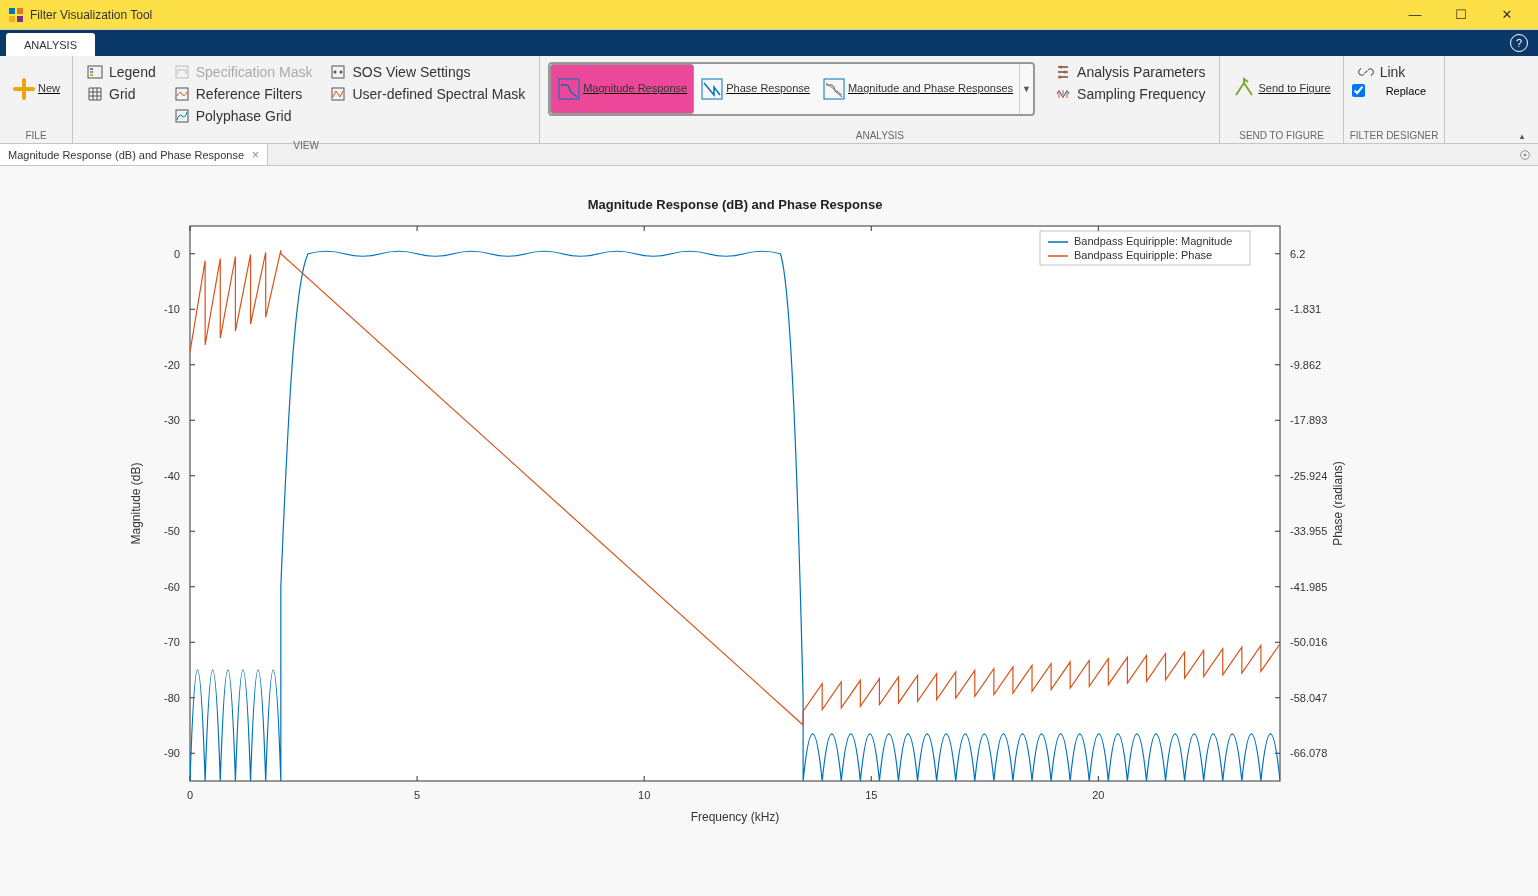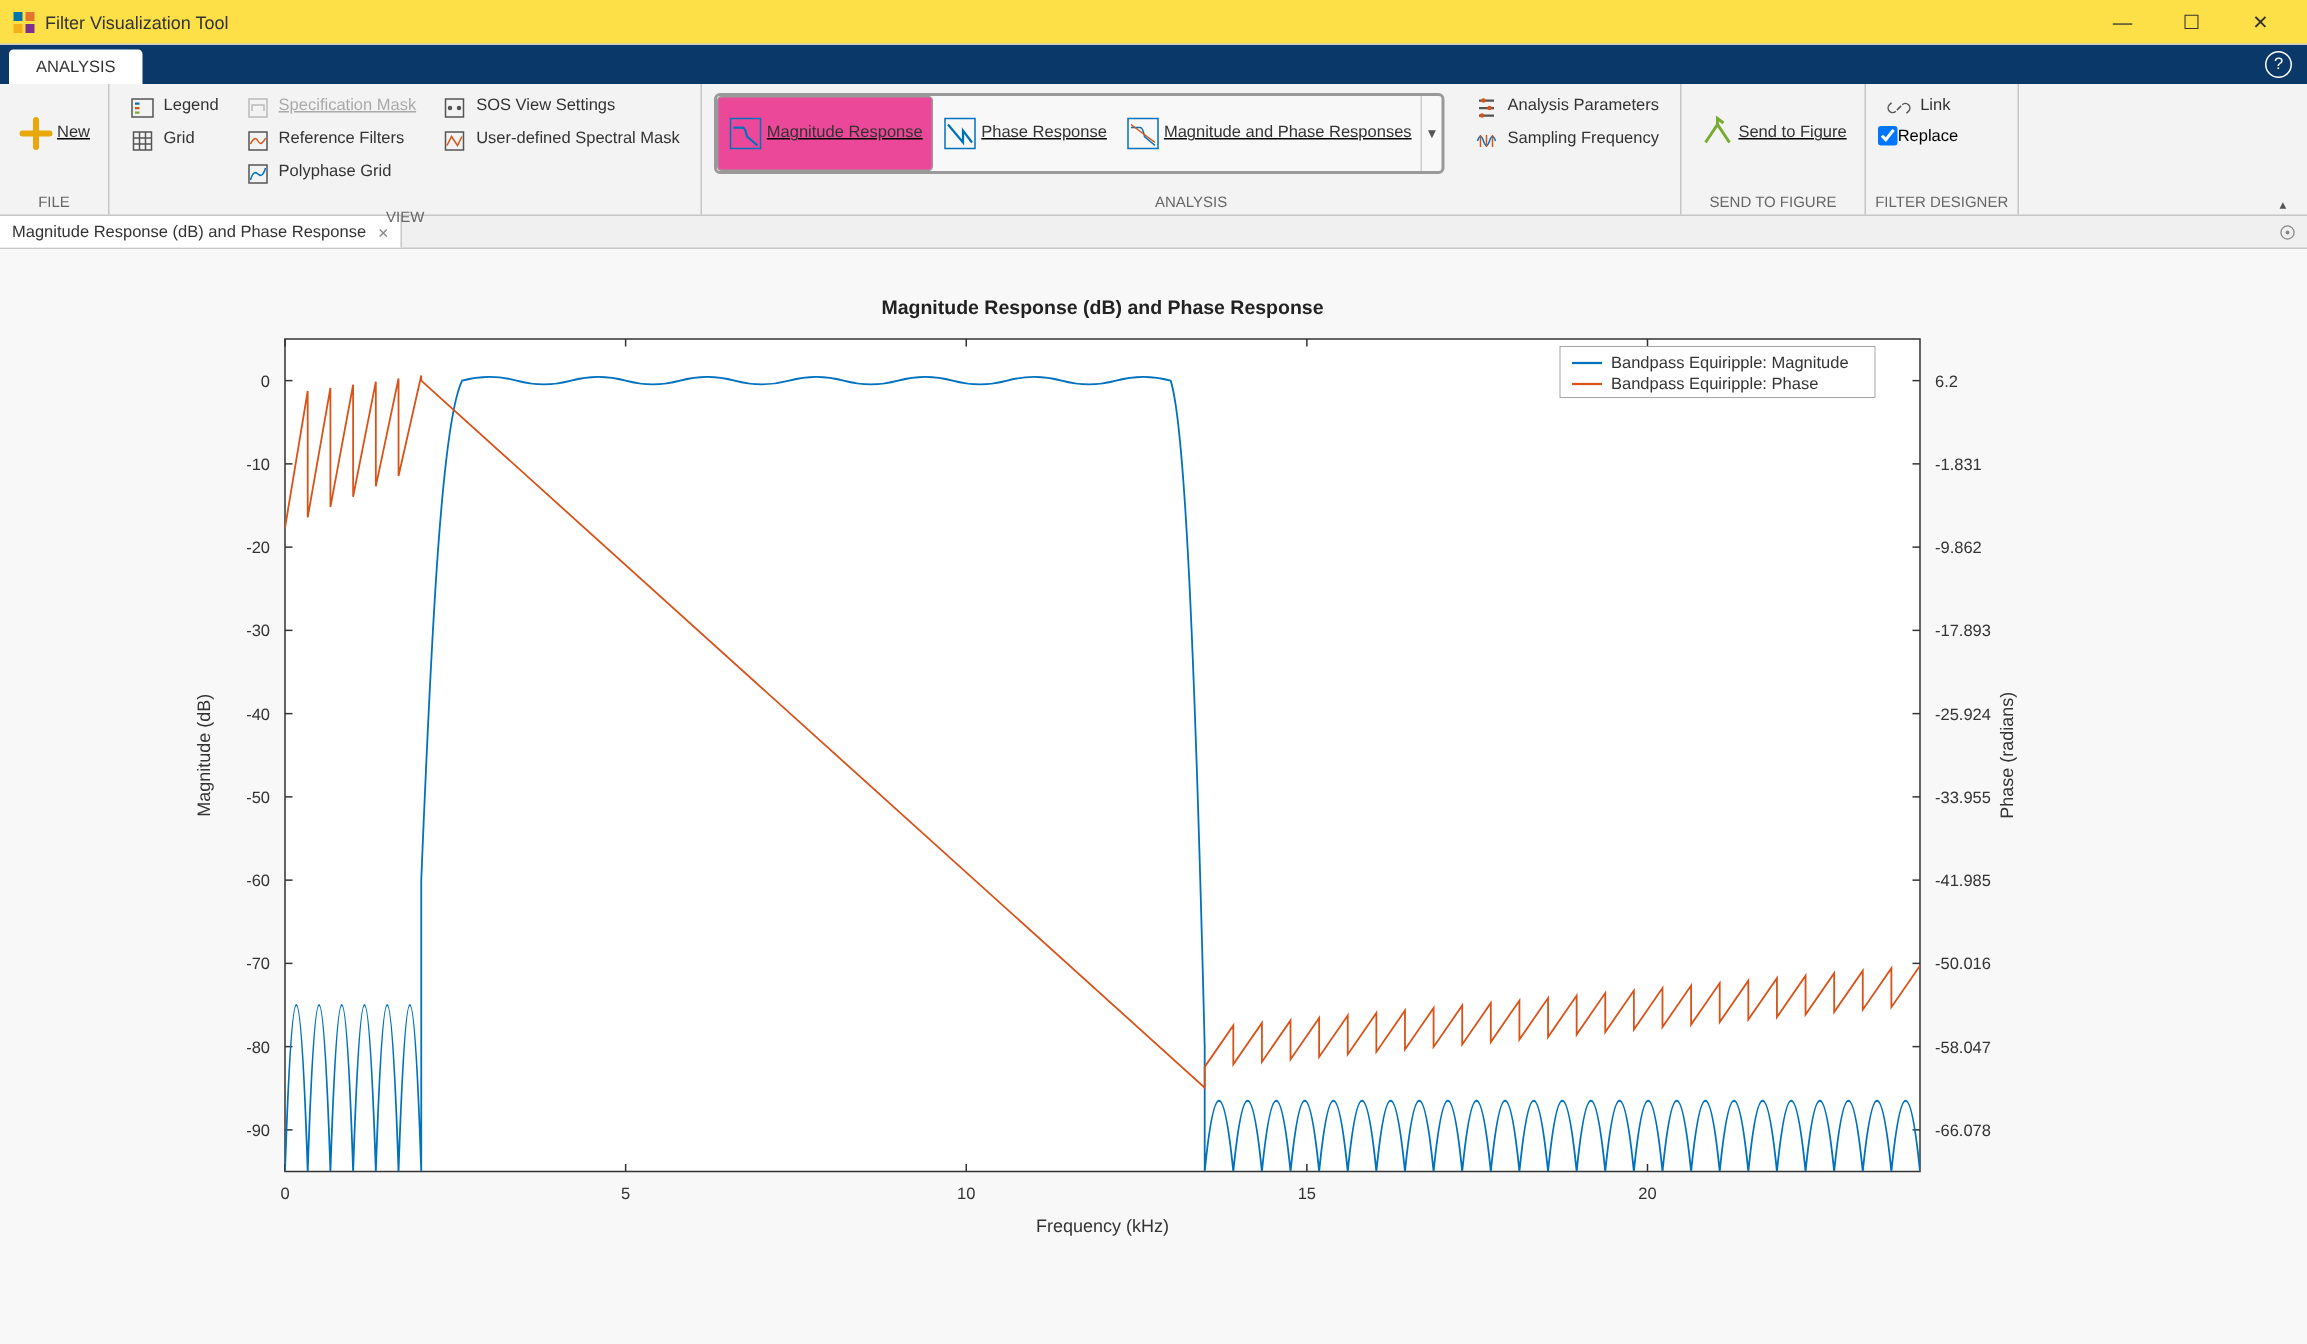--- a/index.html
+++ b/index.html
@@ -13,24 +13,24 @@
 .help-btn { margin-left: auto; margin-right: 10px; color: #fff; width: 18px; height: 18px; border: 1.5px solid #fff; border-radius: 50%; display: flex; align-items: center; justify-content: center; font-size: 11px; margin-bottom: 4px; }
 .toolstrip { background: #f3f3f3; border-bottom: 1px solid #c6c6c6; display: flex; height: 88px; }
 .ts-group { border-right: 1px solid #c6c6c6; display: flex; flex-direction: column; padding: 4px 6px 2px; }
 .ts-group-body { display: flex; flex: 1; gap: 2px; }
 .ts-group-label { font-size: 10px; color: #666; text-align: center; margin-top: 12px; }
 .ts-btn-v { display: flex; align-items: center; justify-content: center; padding: 2px 6px; border-radius: 3px; gap: 2px; min-width: 40px; text-decoration: underline; }
 .ts-btn-v.active { background: #ec4899; border: 1px solid #999; }
 .ts-btn-v .icon { width: 24px; height: 24px; }
 .ts-btn-v .lbl { font-size: 11px; color: #333; text-align: center; line-height: 1.2; }
 .ts-col { display: flex; flex-direction: column; gap: 2px; padding: 2px; }
-.ts-btn-h { display: flex; align-items: flex-start; gap: 6px; padding: 2px 6px; border-radius: 3px; font-size: 11px; color: #333; }
-.ts-btn-h.disabled { color: #aaa; text-decoration: underline; }
+.ts-btn-h { display: flex; align-items: flex-start; gap: 6px; padding: 2px 6px; border-radius: 3px; font-size: 14px; color: #333; }
+.ts-btn-h.disabled { color: #aaa; }
 .ts-btn-h .icon { width: 16px; height: 16px; flex-shrink: 0; }
-.ts-check { display: flex; align-items: flex-end; gap: 0; font-size: 11px; }
+.ts-check { display: flex; align-items: flex-end; gap: 21px; font-size: 11px; }
 .ts-check input { width: 13px; height: 13px; }
 .analysis-preview-group { display: flex; border: 2px solid #999; border-radius: 4px; margin: 2px; background: #f8f8f8; }
 .dropdown-arrow { width: 14px; display: flex; align-items: center; justify-content: center; font-size: 9px; color: #555; border-left: 1px solid #ccc; }
 .dropdown-arrow-right { display:flex; align-items:center; justify-content:center; width:20px; font-size:9px; color:#555; }
 .minimize-ribbon { position: absolute; right: 6px; bottom: 2px; }
 .doc-tabs { height: 22px; background: #f0f0f0; border-bottom: 1px solid #c6c6c6; display: flex; align-items: stretch; }
 .doc-tab { background: #fff; border-right: 1px solid #c6c6c6; display: flex; align-items: center; padding: 0 8px; font-size: 11px; color: #333; gap: 8px; }
 .doc-tab .close { color: #888; font-size: 12px; }
 .doc-tabs .gear { margin-left: auto; margin-right: 6px; display:flex; align-items:center; color:#888; }
 .plot-area { flex: 1; background: #f7f8f7; position: relative; overflow: hidden; }

